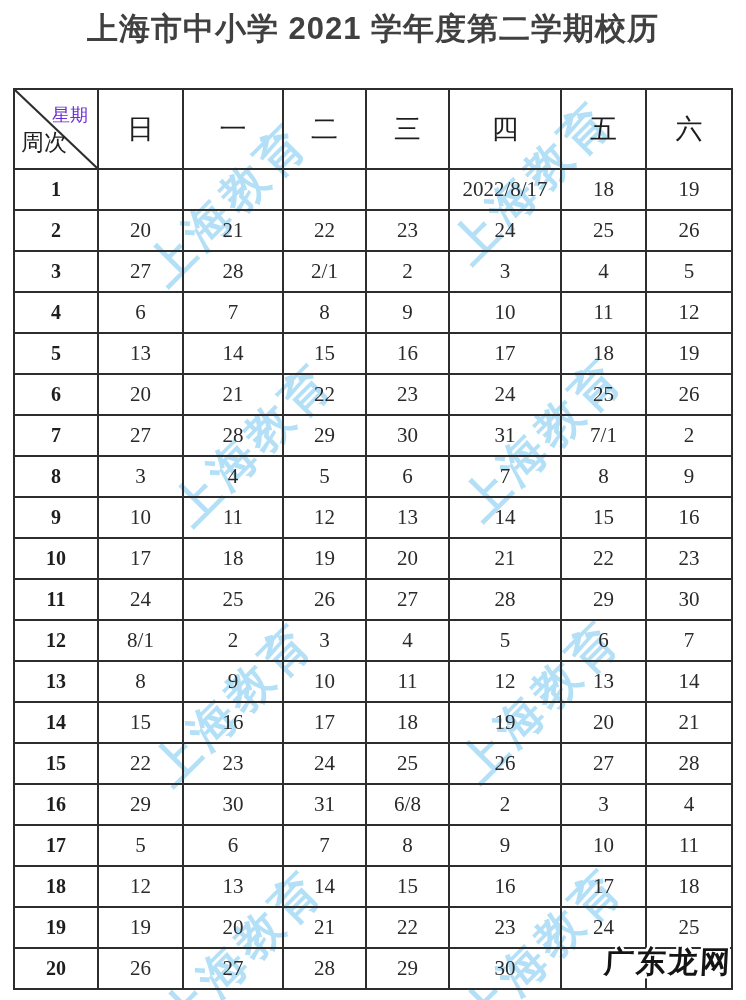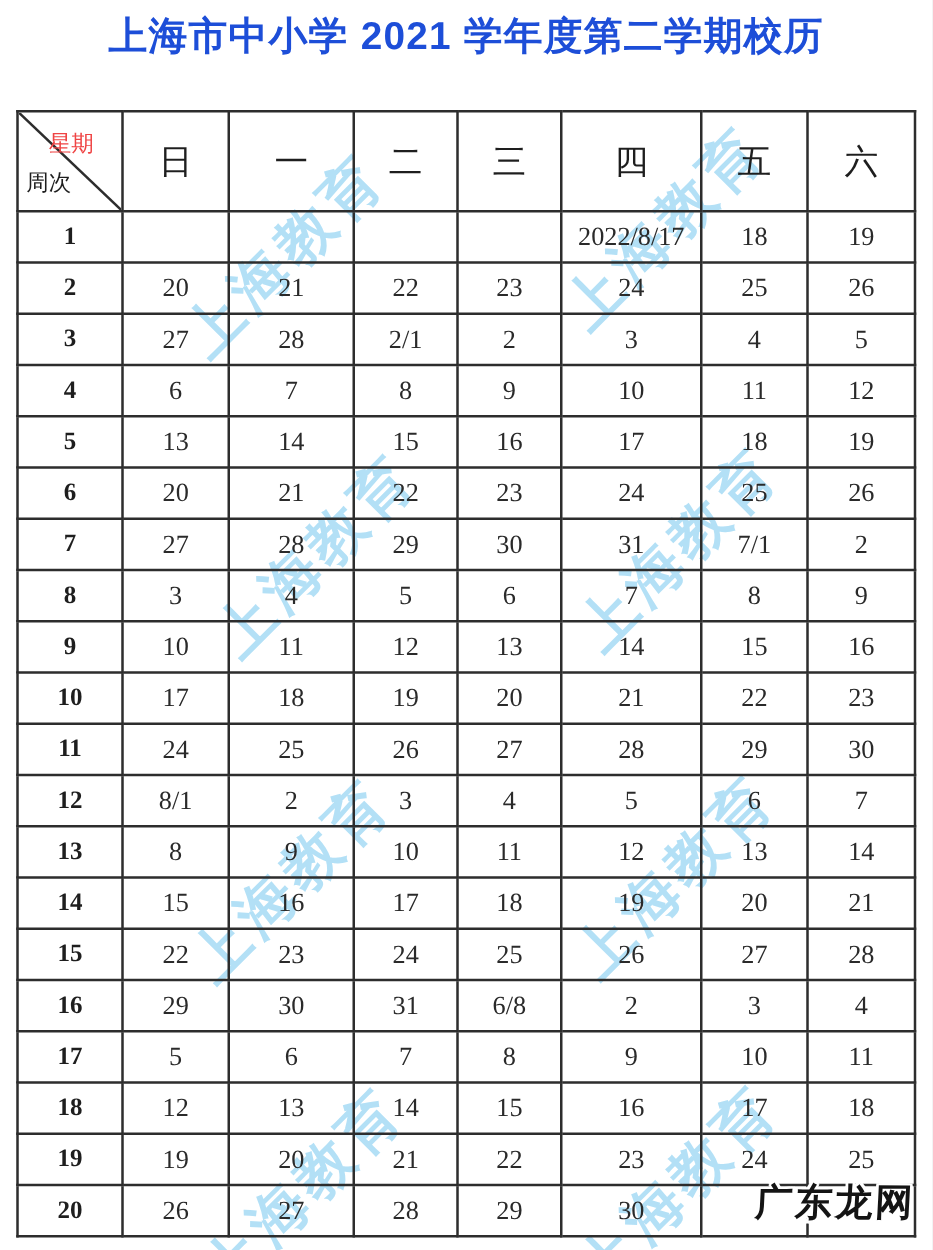--- a/index.html
+++ b/index.html
@@ -12,21 +12,21 @@
     font-family:"Liberation Serif", serif;
   }
   .title{
     position:absolute;
     top:8px;left:0;width:100%;
     margin:0;
     text-align:center;
     font-family:"Liberation Sans", sans-serif;
     font-weight:700;
     font-size:31px;
-    color:#1d4ed8;
+    color:#404040;
     letter-spacing:1px;
     z-index:2;
   }
   
   .wm-layer{position:absolute;inset:0;z-index:1;pointer-events:none;}
   .wm{
     position:absolute;
     transform:translate(-50%,-50%) rotate(-45deg);
     font-family:"Liberation Sans", sans-serif;
     font-weight:700;
@@ -71,29 +71,29 @@
   }
   
   th.corner{position:relative;}
   th.corner svg.diag{
     position:absolute;inset:0;
     width:100%;height:100%;
     display:block;
   }
   .corner-weekday{
     position:absolute;
-    top:13px;right:22px;
+    top:13px;right:9px;
     font-size:18px;
     font-weight:400;
-    color:#ef4444;
+    color:#6d28d9;
   }
   .corner-week{
     position:absolute;
     bottom:10px;left:6px;
-    font-size:18px;
+    font-size:23px;
     font-weight:400;
     color:#1e1e1e;
   }
   
   .site-logo{
     position:absolute;
     right:14px;
     top:942px;
     z-index:5;
     font-family:"Liberation Sans", sans-serif;

